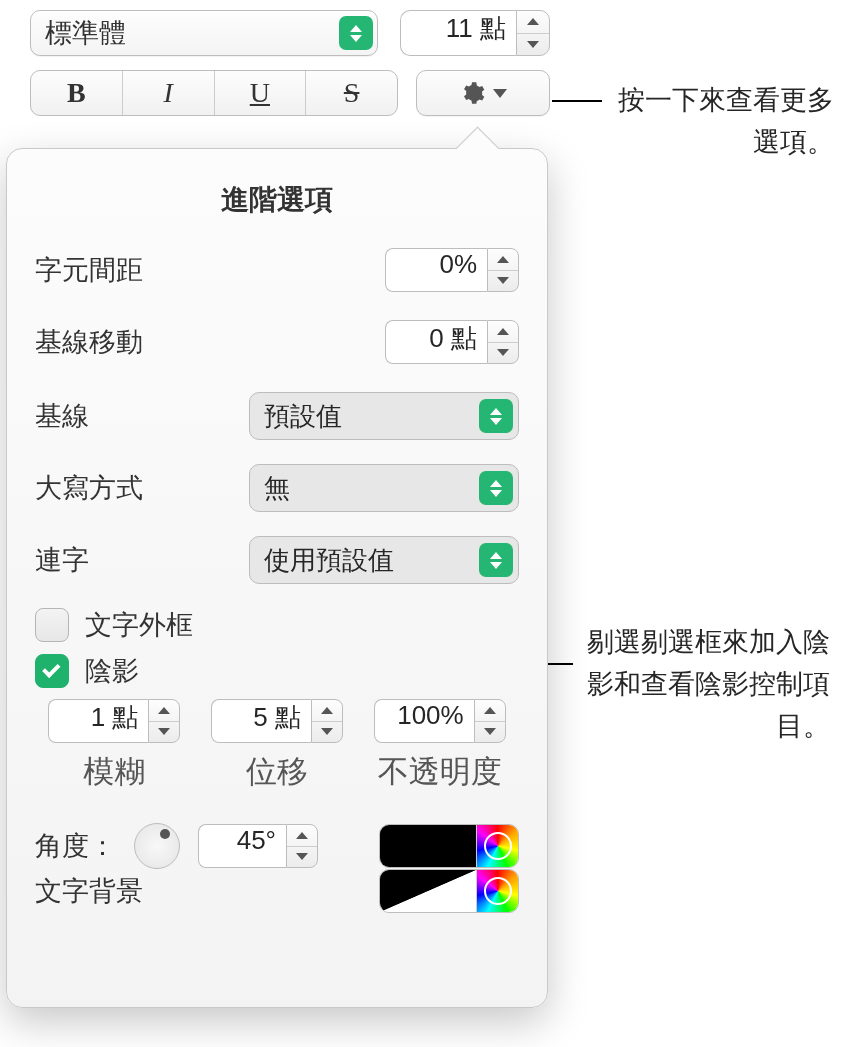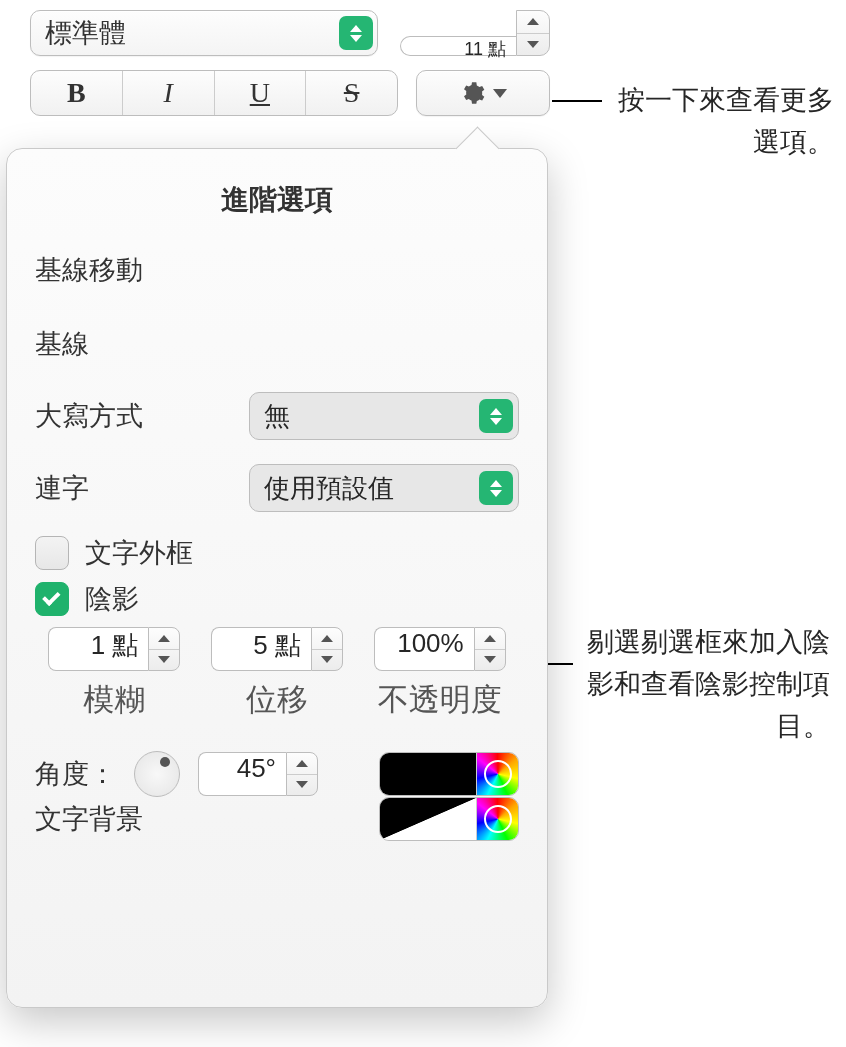--- a/index.html
+++ b/index.html
@@ -60,22 +60,21 @@
     display: flex;
   }
   .size-input {
     flex:1;
     border: 1px solid #bdbdbd;
     border-right: none;
     border-radius: 10px 0 0 10px;
     background: #fff;
     text-align: right;
     padding: 0 10px;
-    font-size: 18px;
-    margin-top: 26px;
+    font-size: 26px;
   }
   .stepper-btns {
     width: 34px;
     border: 1px solid #bdbdbd;
     border-radius: 0 10px 10px 0;
     background: linear-gradient(#fdfdfd,#ececec);
     display:flex; flex-direction:column;
   }
   .step { flex:1; display:flex; align-items:center; justify-content:center; }
   .step + .step { border-top:1px solid #ccc; }
@@ -337,27 +336,59 @@
 <div class="callout-line" style="left:552px; top:100px; width:50px;"></div>
 <div class="callout" style="left:604px; top:80px; width:230px;">按一下來查看更多選項。</div>
 
 <div class="callout-line" style="left:75px; top:663px; width:498px;"></div>
 <div class="callout" style="left:580px; top:622px; width:250px;">剔選剔選框來加入陰影和查看陰影控制項目。</div>
 
 <div class="popover">
   <div class="pop-title">進階選項</div>
   <div class="pop-body">
 
+    <div class="row">
+      <span class="label">字元間距</span>
+      <div class="num-stepper">
+        <div class="num-input">0%</div>
+        <div class="num-btns">
+            <div class="step">
+              <span class="tiny-up"></span>
+            </div>
+            <div class="step">
+              <span class="tiny-down"></span>
+            </div>
+          </div>
+      </div>
+    </div>
 
     <div class="row">
       <span class="label">基線移動</span>
+      <div class="num-stepper">
+        <div class="num-input">0 點</div>
+        <div class="num-btns">
+            <div class="step">
+              <span class="tiny-up"></span>
+            </div>
+            <div class="step">
+              <span class="tiny-down"></span>
+            </div>
+          </div>
+      </div>
     </div>
 
     <div class="row" style="margin-top:24px;">
       <span class="label">基線</span>
+      <div class="select">
+        <span>預設值</span>
+        <span class="green-caret">
+            <span class="caret-up"></span>
+            <span class="caret-down"></span>
+          </span>
+      </div>
     </div>
 
     <div class="row">
       <span class="label">大寫方式</span>
       <div class="select">
         <span>無</span>
         <span class="green-caret">
             <span class="caret-up"></span>
             <span class="caret-down"></span>
           </span>

